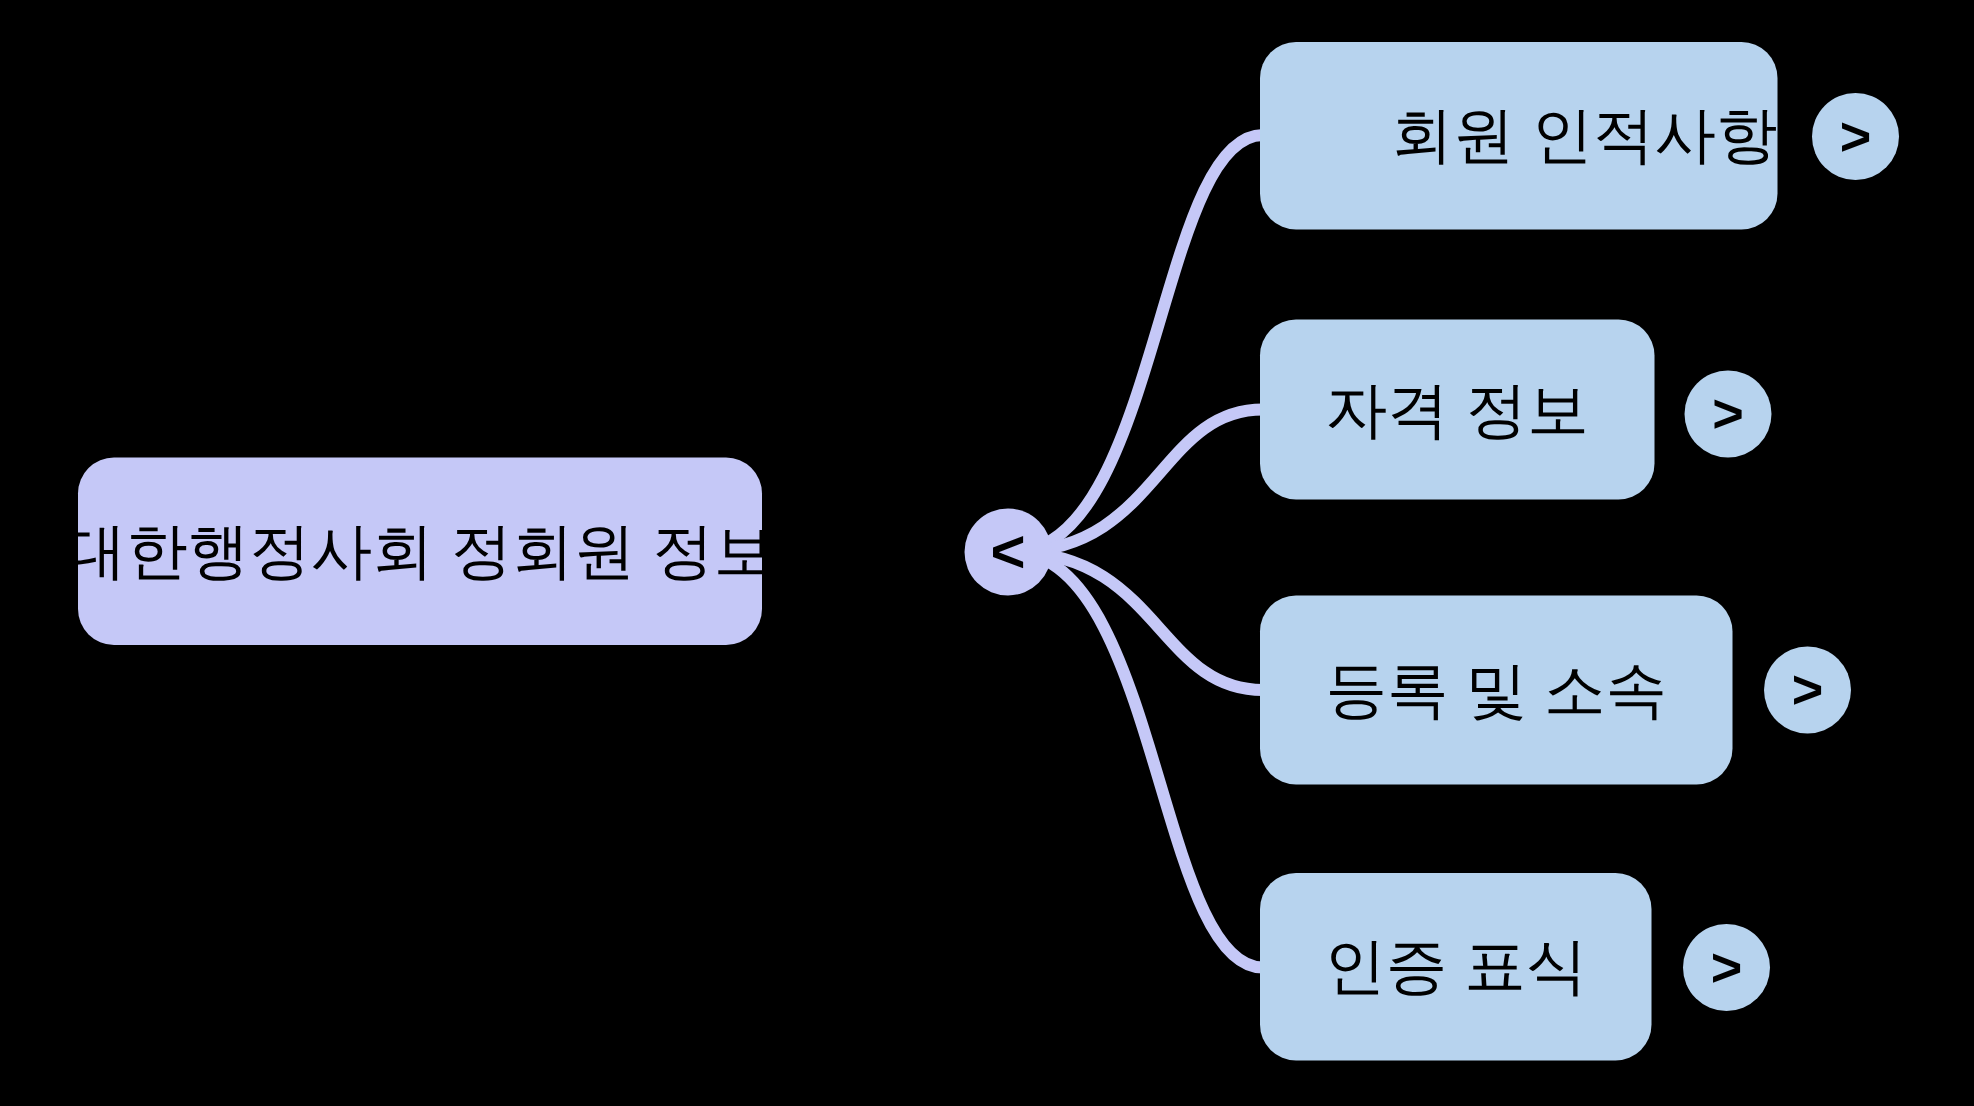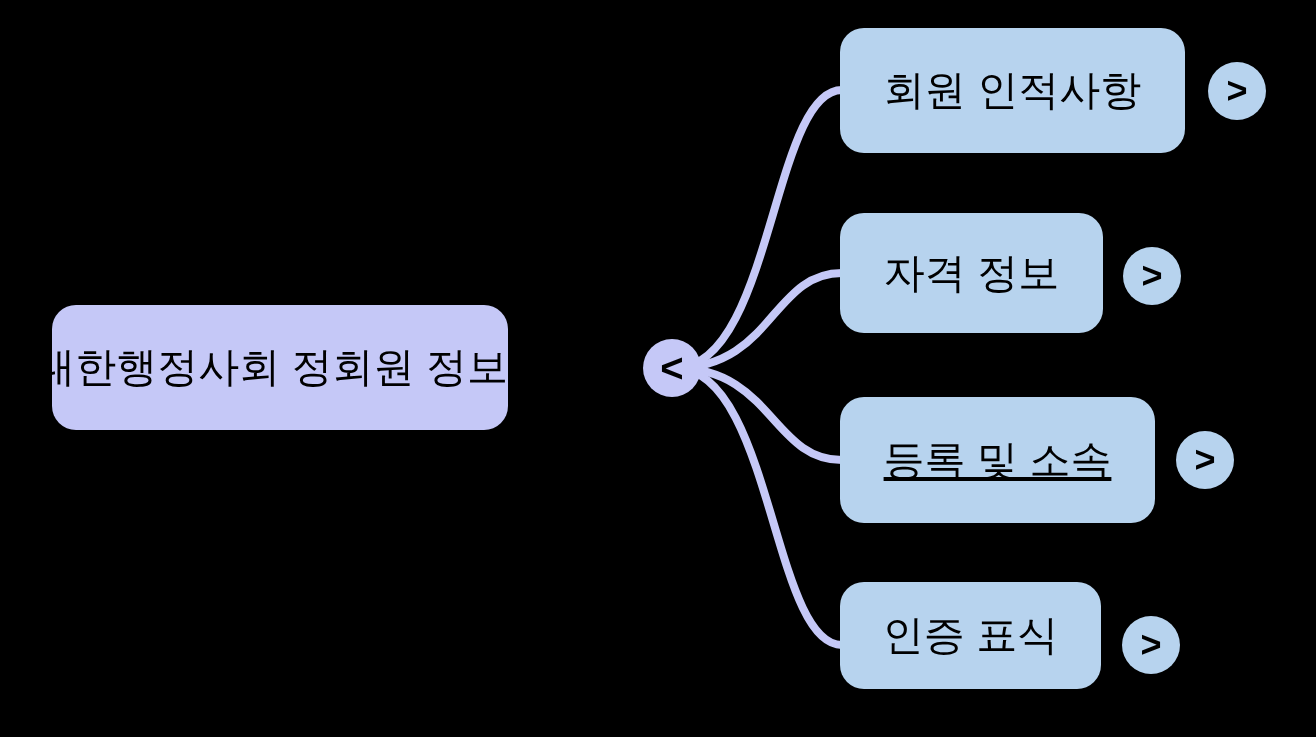--- a/index.html
+++ b/index.html
@@ -33,27 +33,26 @@
     color:var(--text);
     font-size:41px;
     line-height:1;
     white-space:nowrap;
     border-radius:24px;
     cursor:pointer;
   }
   .node-root{
     left:52px;top:305px;width:456px;height:125px;
     background:var(--root-fill);
-    justify-content:flex-end;
   }
   .node-child{background:var(--child-fill);}
-  .node-c1{left:840px;top:28px;width:345px;height:125px;}
+  .node-c1{left:840px;top:28px;width:345px;height:125px;justify-content:flex-end;}
   .node-c2{left:840px;top:213px;width:263px;height:120px;text-align:center;}
-  .node-c3{left:840px;top:397px;width:315px;height:126px;text-decoration:underline;}
-  .node-c4{left:840px;top:582px;width:261px;height:107px;}
+  .node-c3{left:840px;top:397px;width:315px;height:126px;}
+  .node-c4{left:840px;top:582px;width:261px;height:125px;}
   .bubble{
     position:absolute;
     width:58px;height:58px;
     border-radius:50%;
     display:flex;align-items:center;justify-content:center;
     color:var(--text);
     font-size:36px;
     font-weight:600;
     line-height:1;
     cursor:pointer;

